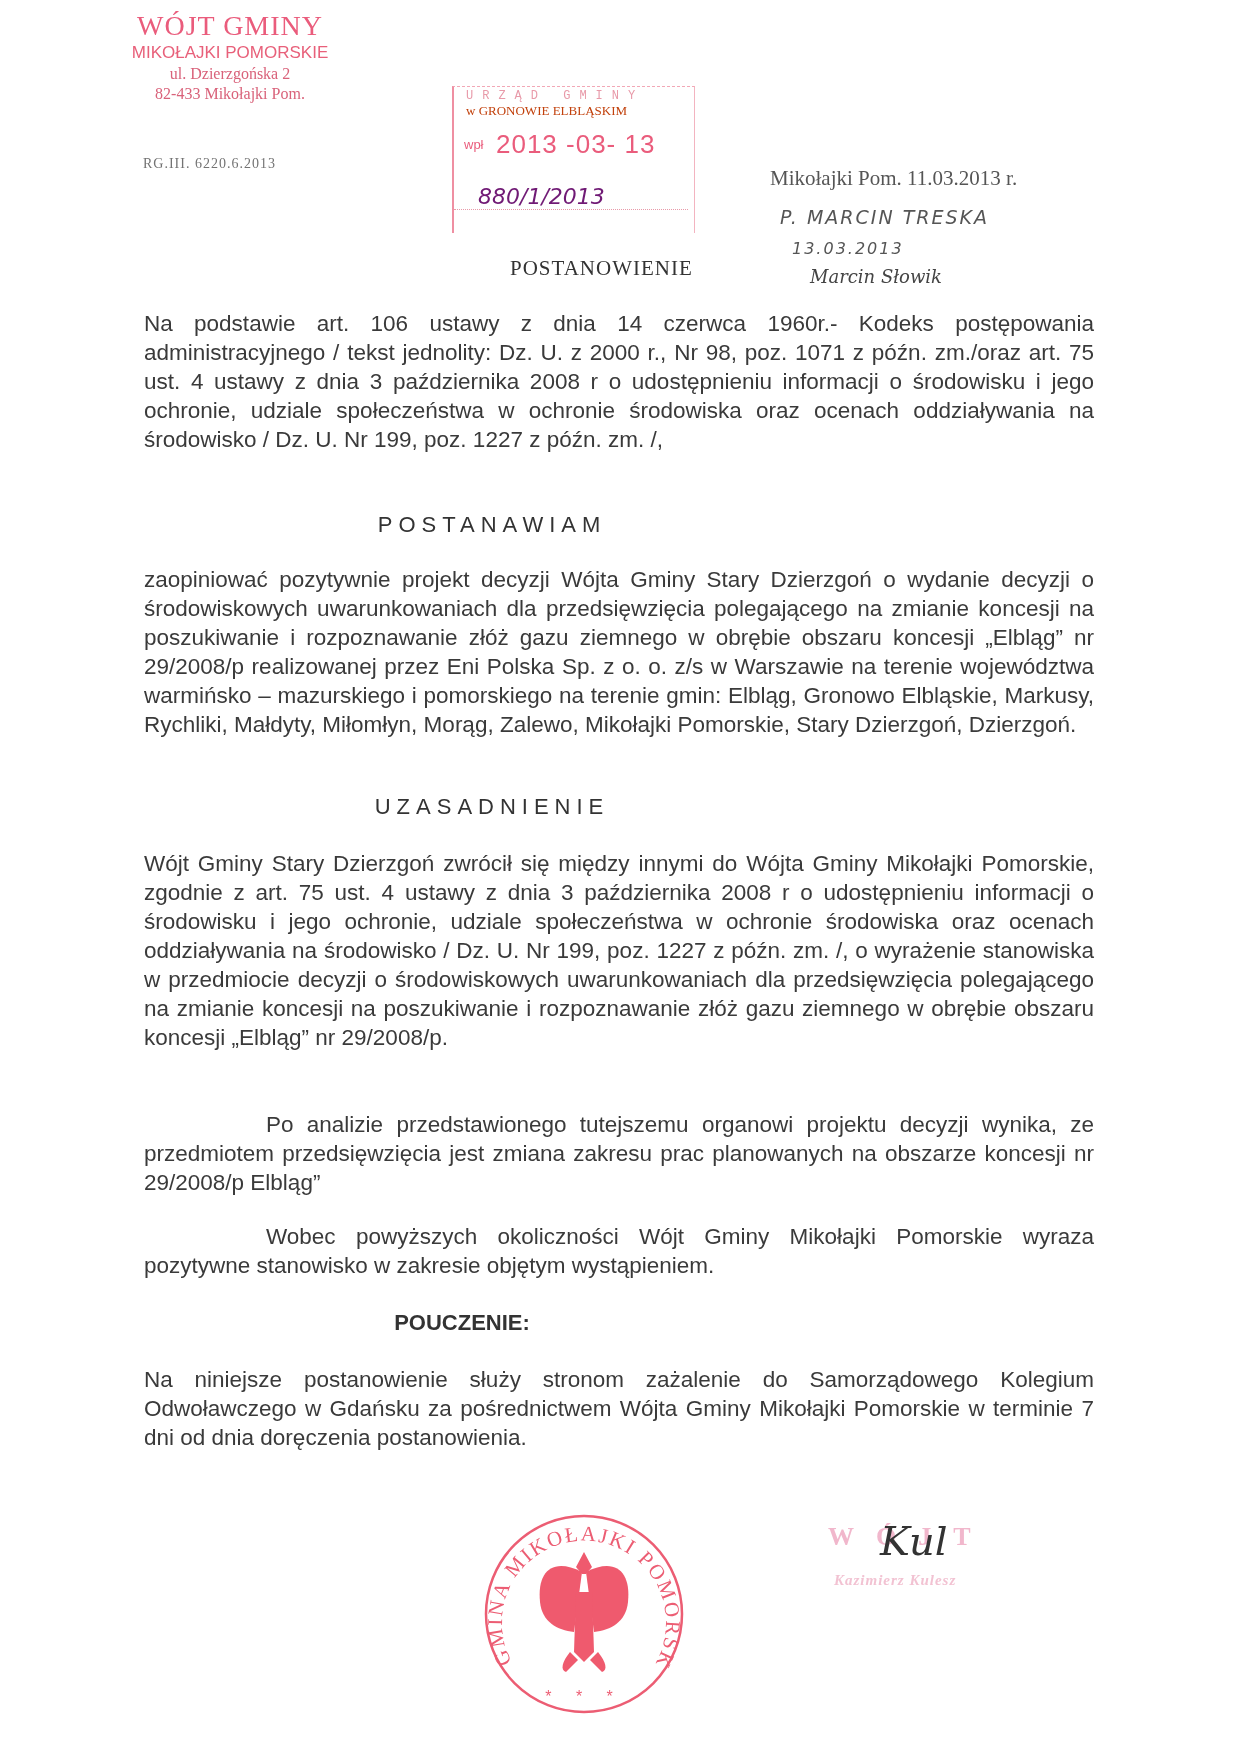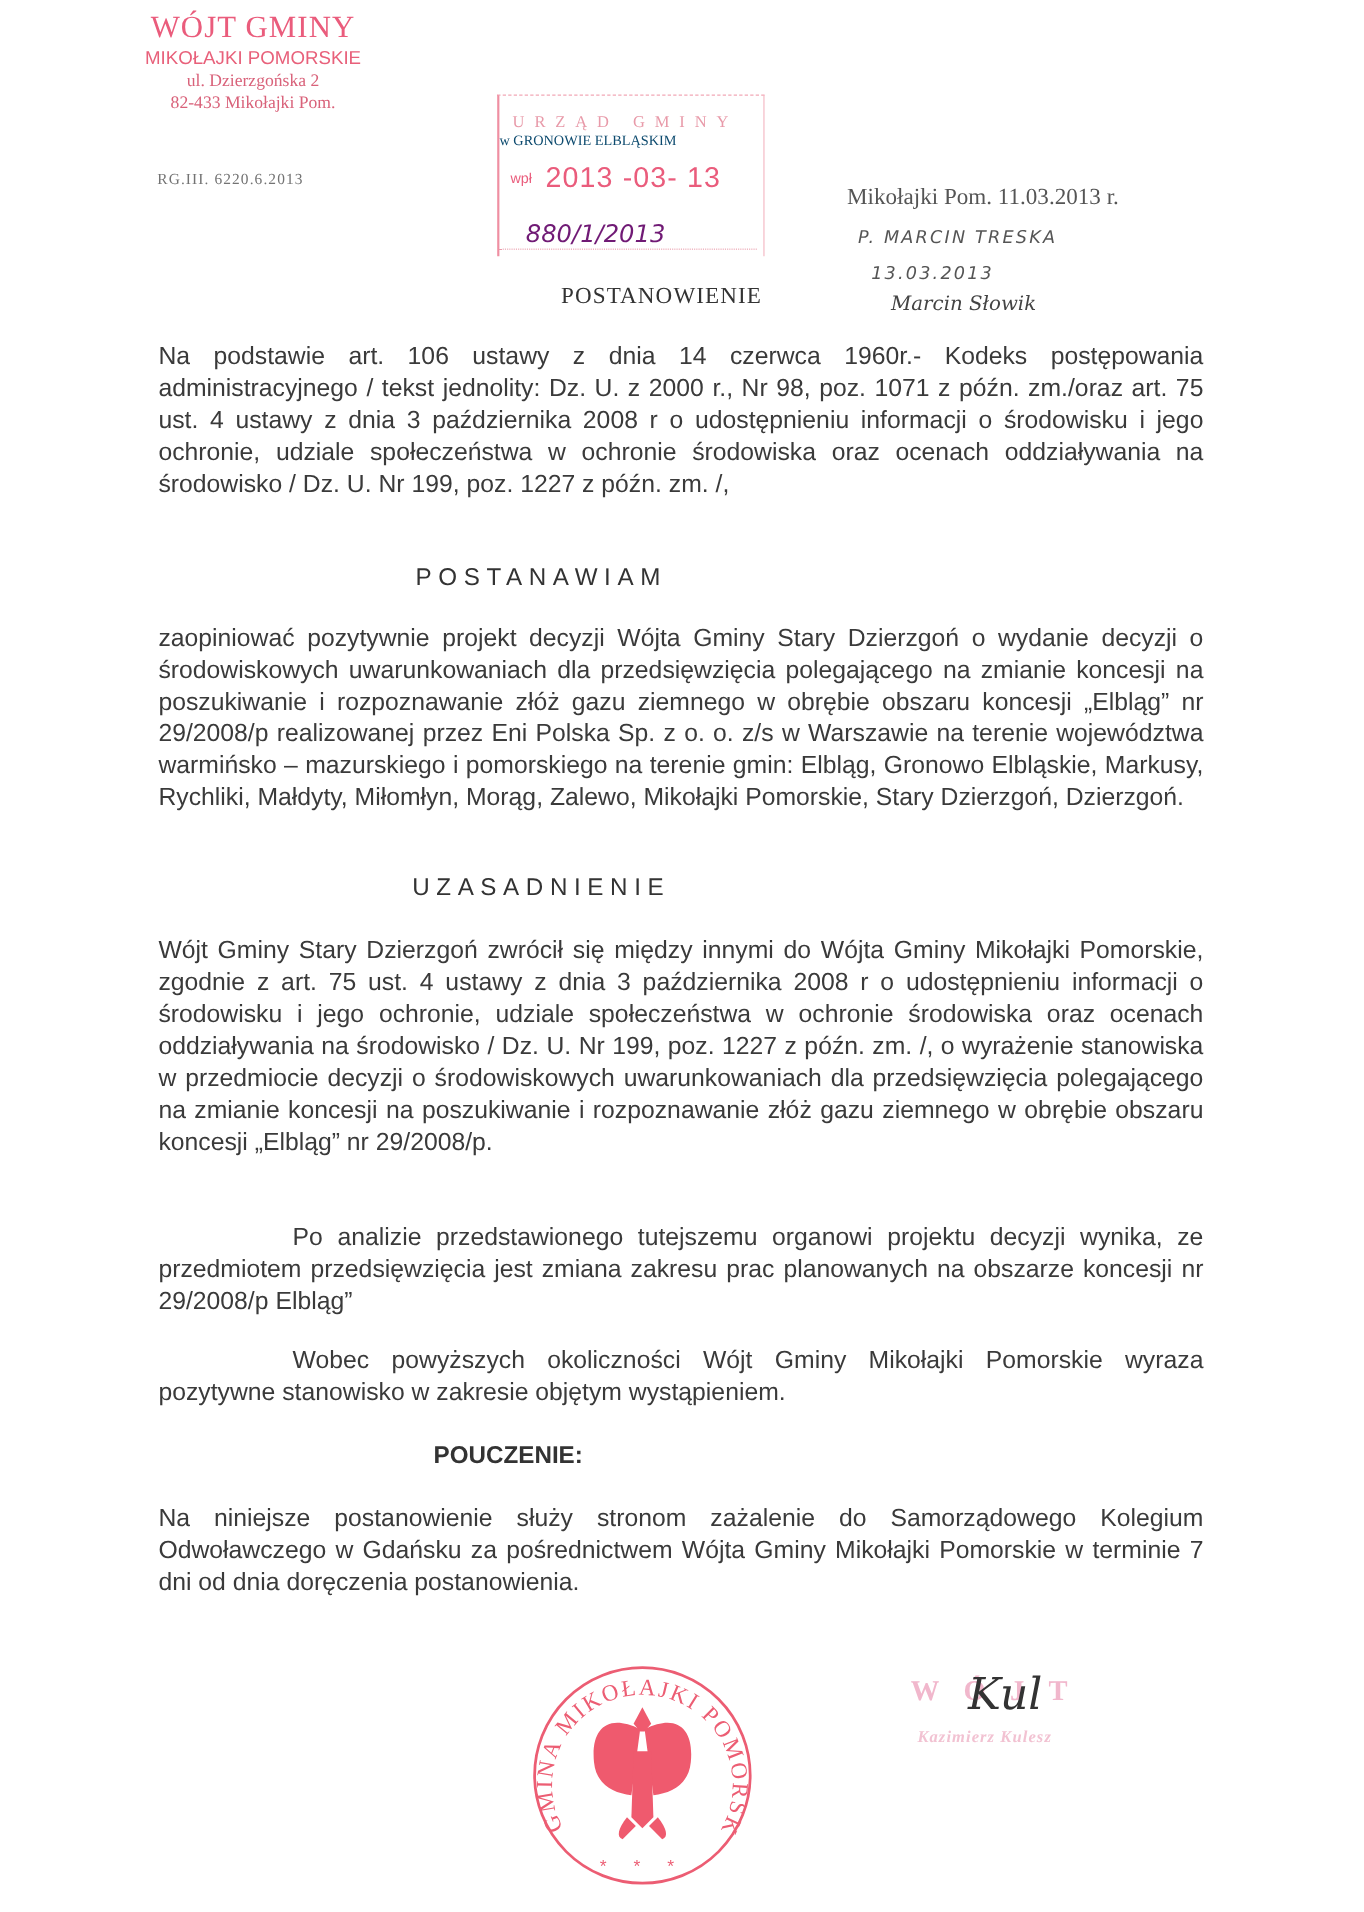--- a/index.html
+++ b/index.html
@@ -11,31 +11,31 @@
 
   
   #wojt-stamp { left:100px; top:10px; width:260px; text-align:center; }
   #wojt-stamp .l1 { font-family:"Liberation Serif", serif; font-size:28px; color:#ea5c7c; letter-spacing:1px; line-height:32px; }
   #wojt-stamp .l2 { font-size:17px; color:#e8607a; line-height:22px; }
   #wojt-stamp .l3 { font-family:"Liberation Serif", serif; font-size:16px; color:#d9627a; line-height:20px; }
 
   
   #recv-stamp { left:452px; top:86px; width:240px; height:146px;
                 border-left:2px solid #ef8fa2; border-top:1px dashed #f2a8b6; border-right:1px solid #f3b4c0; }
-  #recv-stamp .r1 { font-family:Liberation Serif, serif; font-size:15px; letter-spacing:9px; color:#e89aa9; padding-left:12px; margin-top:16px; }
-  #recv-stamp .r2 { font-family:"Liberation Serif", serif; font-size:13px; color:#0c4a6e; }
+  #recv-stamp .r1 { font-family:Liberation Mono, monospace; font-size:12px; letter-spacing:9px; color:#e89aa9; padding-left:12px; margin-top:2px; }
+  #recv-stamp .r2 { font-family:"Liberation Serif", serif; font-size:13px; color:#c2410c; padding-left:12px; }
   #recv-stamp .r3 { margin-top:10px; padding-left:10px; color:#ea5c7c; }
   #recv-stamp .r3 .wpl { font-size:13px; vertical-align:middle; margin-right:8px; }
   #recv-stamp .r3 .date { font-size:26px; letter-spacing:1px; vertical-align:middle; }
   #recv-stamp .r4 { margin-top:24px; padding-left:24px; font-size:22px; color:#701a75; font-style:italic;
                     border-bottom:1px dotted #e89aa9; width:210px; font-family:"DejaVu Sans", sans-serif; }
 
   #ref-no { left:143px; top:156px; font-size:14px; letter-spacing:1px; color:#737373; }
   #place-date { left:770px; top:166px; font-size:21px; color:#555; }
-  #hand-note1 { left:780px; top:206px; font-size:16px; }
+  #hand-note1 { left:780px; top:206px; font-size:19px; }
   #hand-note2 { left:792px; top:239px; font-size:16px; }
   #hand-sign { left:810px; top:266px; font-size:18px; color:#444; font-style:italic; font-family:"DejaVu Serif", serif; }
   #doc-title { left:510px; top:256px; font-size:21px; letter-spacing:1px; color:#333;text-align:center; }
 
   .para { position:absolute; left:144px; width:950px; font-size:22.5px; line-height:29px; text-align:justify; color:#3a3a3a; }
   .para p { margin:0; }
   .indent { text-indent:122px; }
   .heading { position:absolute; left:0; width:984px; text-align:center; font-size:22px; color:#333; letter-spacing:6px; }
   #heading-pouczenie { letter-spacing:0; font-weight:bold; left:-30px; }
 

